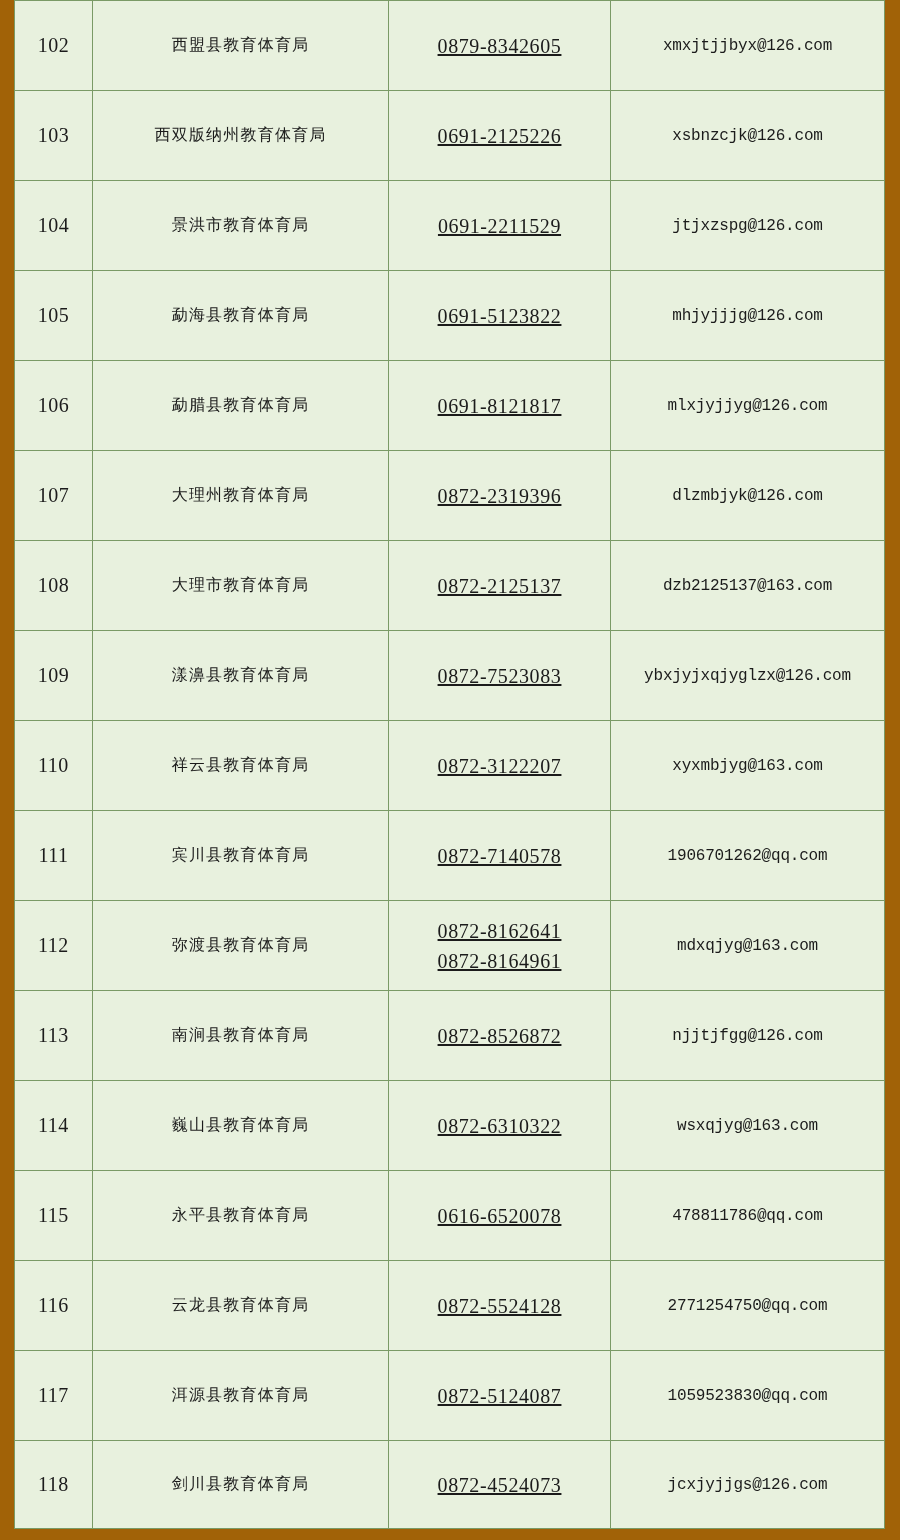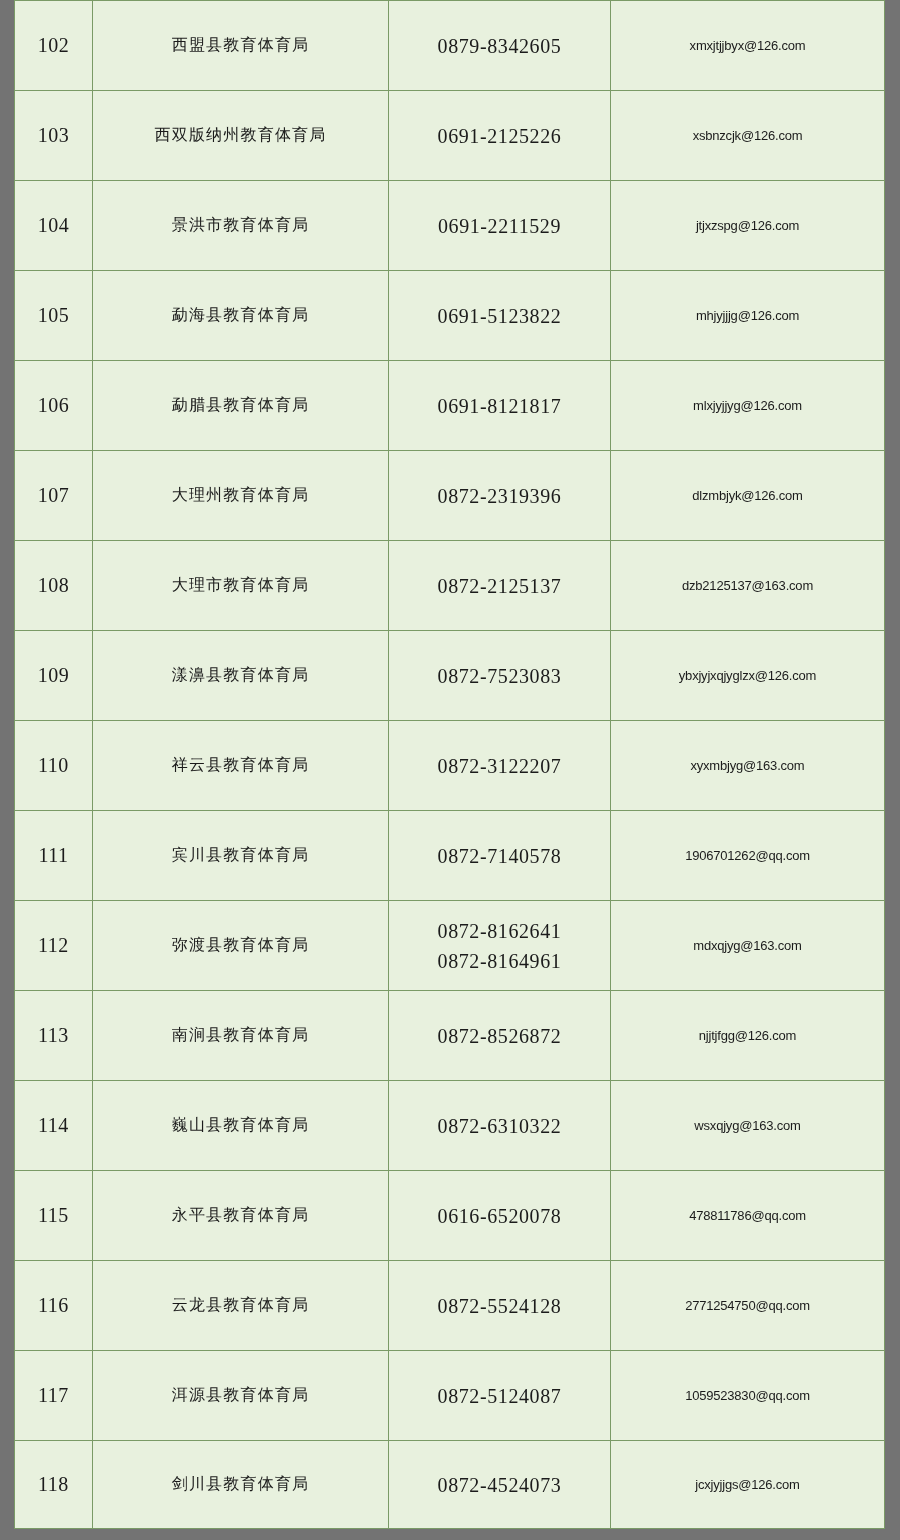--- a/index.html
+++ b/index.html
@@ -9,21 +9,21 @@
   }
   body {
     width: 900px;
     height: 1540px;
     font-family: "Liberation Serif", serif;
     overflow: hidden;
   }
   .sheet {
     width: 900px;
     height: 1540px;
-    background: #737373;
+    background: #a16207;
     position: relative;
     box-sizing: border-box;
   }
   table.contact-table {
     border-collapse: collapse;
     width: 870px;
     margin-left: 14px;
     table-layout: fixed;
   }
   table.contact-table td {
@@ -49,25 +49,25 @@
     font-size: 16px;
     letter-spacing: 1.2px;
   }
   .cell-phone {
     font-family: "Liberation Serif", serif;
     font-size: 20px;
     letter-spacing: 0.6px;
     line-height: 1.5;
   }
   .cell-email {
-    font-family: Liberation Sans, sans-serif;
-    font-size: 13px;
+    font-family: Liberation Mono, monospace;
+    font-size: 16px;
     letter-spacing: -0.2px;
   }
-  .phone-line { display: block; }
+  .phone-line { display: block; text-decoration: underline; }
   tr.row { height: 90px; }
   tr.row-first { height: 90px; }
   tr.row-last { height: 88px; }
 </style>
 </head>
 <body>
 
 <div class="sheet">
   <table class="contact-table">
     <colgroup>

